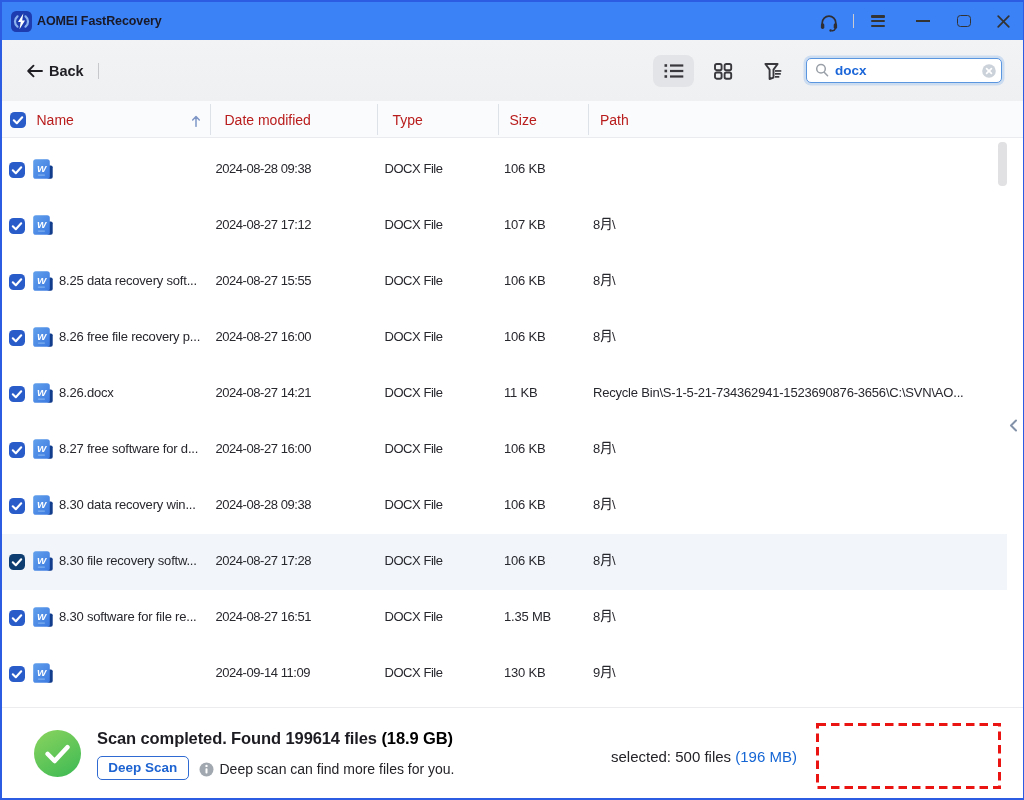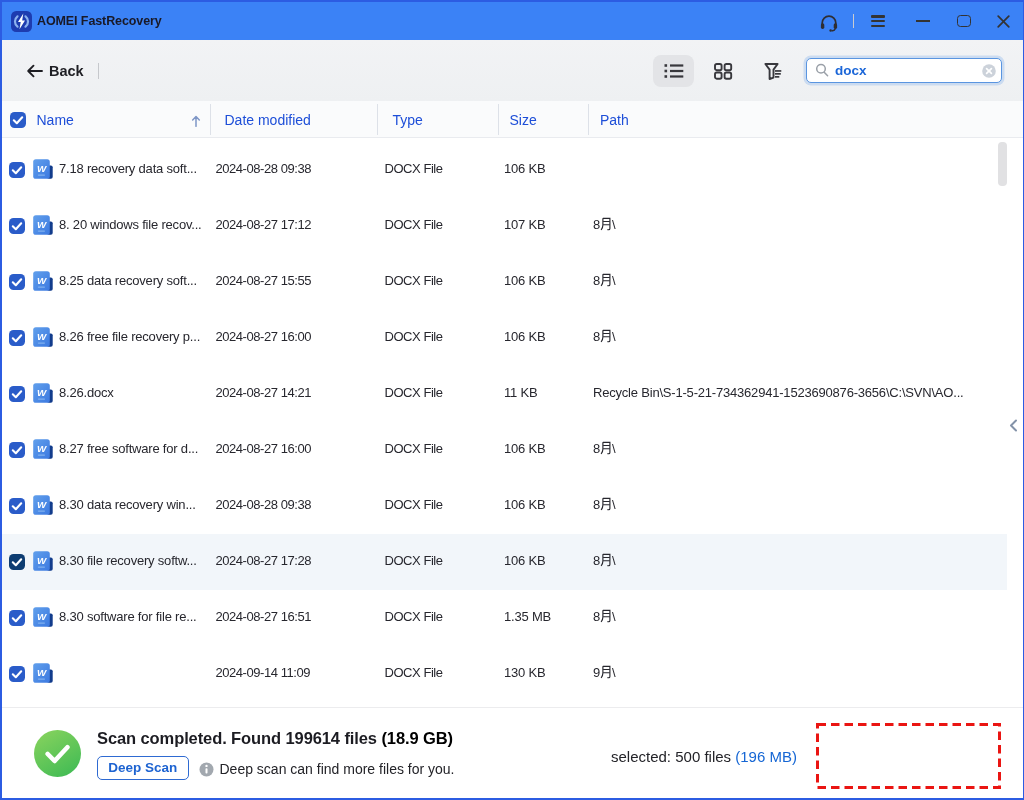--- a/index.html
+++ b/index.html
@@ -1,21 +1,21 @@
 <!DOCTYPE html>
 <html><head><meta charset="utf-8">
 <style>
 * { margin:0; padding:0; box-sizing:border-box; }
 html,body { width:1024px; height:800px; font-family:"Liberation Sans", sans-serif; overflow:hidden; background:#fff; }
 .abs { position:absolute; }
 #titlebar { position:absolute; left:0; top:2px; width:1024px; height:38px; background:#3b82f6; }
 #toolbar { position:absolute; left:0; top:40px; width:1024px; height:61px; background:linear-gradient(#f2f3f5,#eef0f2); }
 #header { position:absolute; left:0; top:101px; width:1024px; height:37px; background:#fafbfc; border-bottom:1px solid #e9ebef; }
 #header .sep { position:absolute; top:3px; height:31px; width:1px; background:#dde1e8; }
-.hlbl { position:absolute; top:0.5px; line-height:37px; font-size:14px; color:#1d4ed8; }
+.hlbl { position:absolute; top:0.5px; line-height:37px; font-size:14px; color:#b91c1c; }
 #tbl { position:absolute; left:0; top:139px; width:1024px; height:568px; background:#fff; overflow:hidden; }
 .row { position:absolute; left:0; width:1024px; height:56px; }
 .row span { position:absolute; top:-1.5px; line-height:56px; font-size:13px; color:#27272e; white-space:pre; letter-spacing:-0.2px; }
 .nm { left:59px; }
 .row .cdate { left:215.5px; letter-spacing:-0.45px; }
 .row .ctype { left:384.5px; letter-spacing:-0.45px; }
 .csize { left:504px; }
 .cpath { left:593px; }
 .cb { position:absolute; width:16px; height:16px; border-radius:4.5px; }
 .wic { position:absolute; width:20px; height:20px; }
@@ -120,36 +120,34 @@
 <div class="row" style="top:3px;">
       <div class="cb" style="left:8.5px;top:19.5px;background:#2a5cc9"><svg width="16" height="16" viewBox="0 0 16 16">
           <polyline points="3.8,8.3 6.8,11.2 12.2,5.3" fill="none" stroke="#fff" stroke-width="2.1" stroke-linecap="round" stroke-linejoin="round"></polyline>
         </svg></div>
       <div class="wic" style="left:33px;top:16.5px"><svg width="20" height="20" viewBox="0 0 20 20">
 <rect x="14" y="6.4" width="5.7" height="13.3" rx="1.8" fill="#123c8c"></rect>
 <rect x="0.2" y="0.2" width="16.6" height="19.6" rx="2.6" fill="url(#wg)"></rect>
 <rect x="4.8" y="15.4" width="7.2" height="1.3" rx="0.6" fill="#7fb0f0"></rect>
 <text x="8.5" y="13" font-family="Liberation Sans, sans-serif" font-size="9.8" font-weight="bold" font-style="italic" fill="#fff" text-anchor="middle">W</text>
 </svg></div>
-      <span class="nm">7.18 recovery data soft...</span>
       <span class="cdate">2024-08-28 09:38</span>
       <span class="ctype">DOCX File</span>
       <span class="csize">106 KB</span>
     </div>
 <div class="row" style="top:59px;">
       <div class="cb" style="left:8.5px;top:19.5px;background:#2a5cc9"><svg width="16" height="16" viewBox="0 0 16 16">
           <polyline points="3.8,8.3 6.8,11.2 12.2,5.3" fill="none" stroke="#fff" stroke-width="2.1" stroke-linecap="round" stroke-linejoin="round"></polyline>
         </svg></div>
       <div class="wic" style="left:33px;top:16.5px"><svg width="20" height="20" viewBox="0 0 20 20">
 <rect x="14" y="6.4" width="5.7" height="13.3" rx="1.8" fill="#123c8c"></rect>
 <rect x="0.2" y="0.2" width="16.6" height="19.6" rx="2.6" fill="url(#wg)"></rect>
 <rect x="4.8" y="15.4" width="7.2" height="1.3" rx="0.6" fill="#7fb0f0"></rect>
 <text x="8.5" y="13" font-family="Liberation Sans, sans-serif" font-size="9.8" font-weight="bold" font-style="italic" fill="#fff" text-anchor="middle">W</text>
 </svg></div>
-      <span class="nm">8. 20 windows file recov...</span>
       <span class="cdate">2024-08-27 17:12</span>
       <span class="ctype">DOCX File</span>
       <span class="csize">107 KB</span>
       <span class="cpath">8<svg width="12" height="14" viewBox="0 0 12 14" style="vertical-align:-2.5px">
           <path d="M2.9 1.3 H9.9 V11.4 C9.9 12.3 9.5 12.7 8.6 12.7 L7.4 12.6" stroke="#27272e" stroke-width="1.15" fill="none"></path>
           <path d="M2.9 1.3 L2.9 8.1 C2.9 10.1 2.3 11.6 1.1 13" stroke="#27272e" stroke-width="1.15" fill="none"></path>
           <path d="M3.1 4.5 H9.8 M3.1 7.7 H9.8" stroke="#27272e" stroke-width="1.15"></path>
         </svg>\</span>
     </div>
 <div class="row" style="top:115px;">

